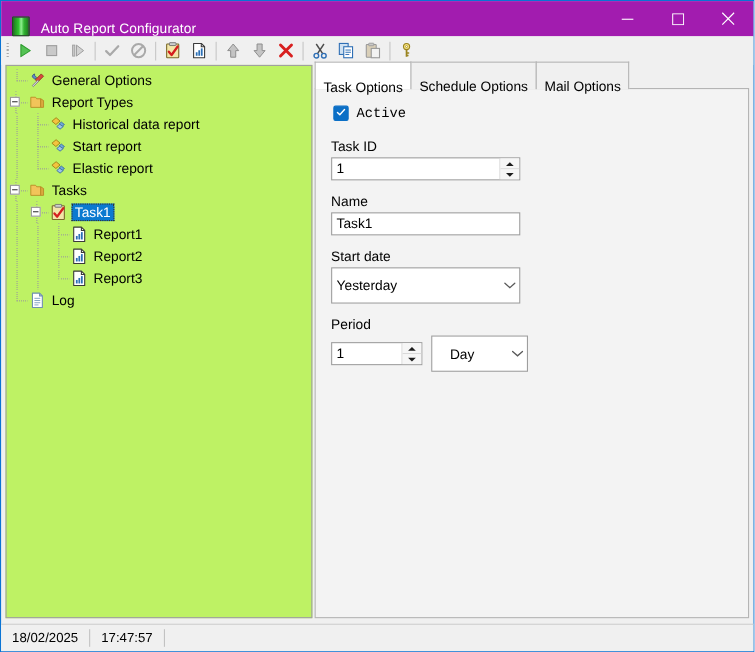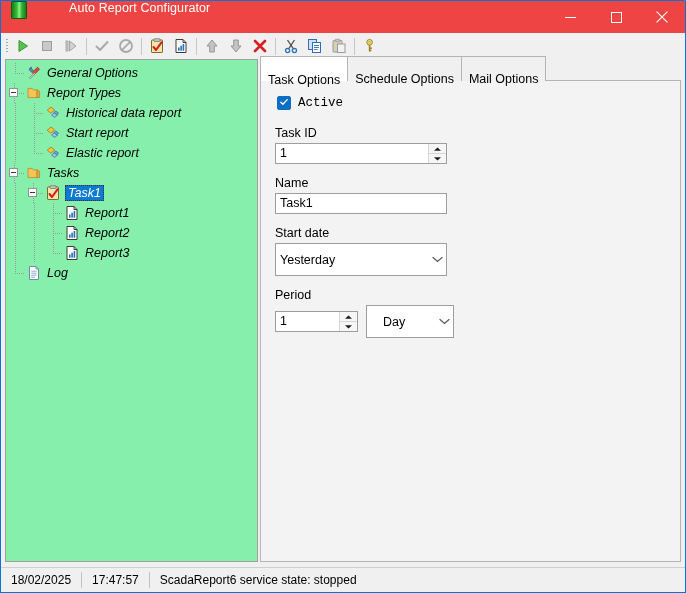--- a/index.html
+++ b/index.html
@@ -18,27 +18,26 @@
     height: 593px;
     box-sizing: border-box;
     background: #f0f0f0;
     border: 1px solid #0a74d4;
     overflow: hidden;
   }
 
   
   #title-bar {
     height: 32px;
-    background: #ef4444;
-    display: flex;
-    align-items: flex-start;
+    background: #a21caf;
+    display: flex;
+    align-items: flex-end;
     padding-left: 10px;
     box-sizing: border-box;
     user-select: none;
-    gap: 32px;
   }
   #app-icon {
     width: 16px;
     height: 18px;
     border-radius: 1px;
     background: linear-gradient(to right, #1d7a1d 0%, #31c431 35%, #8ff08f 52%, #31b431 70%, #1d7a1d 100%);
     border: 1px solid #0c5c0c;
     box-sizing: border-box;
     flex: 0 0 auto;
   }
@@ -109,29 +108,28 @@
     position: absolute;
     left: 0;
     top: 58px;
     right: 0;
     bottom: 26px;
     display: flex;
   }
 
   
   #tree-panel {
-    width: 253px;
+    width: 279px;
     box-sizing: border-box;
     margin: 0 0 4px 4px;
-    background: #86efac;
+    background: #bef264;
     border: 1px solid #a0a0a0;
     overflow: hidden;
     padding: 3px 0 0 0;
     position: relative;
-    font-style: italic;
   }
   .tnode {
     height: 20px;
     display: flex;
     align-items: center;
     font-size: 12.5px;
     color: #000000;
     white-space: nowrap;
     position: relative;
   }
@@ -835,16 +833,15 @@
 
       </div>
     </div>
   </div>
 
   <div id="statusbar">
     <div class="sb-cell">18/02/2025</div>
     <div class="sb-sep"></div>
     <div class="sb-cell">17:47:57</div>
     <div class="sb-sep"></div>
-    <div class="sb-cell">ScadaReport6 service state: stopped</div>
   </div>
 
 </div>
 
 </body></html>

